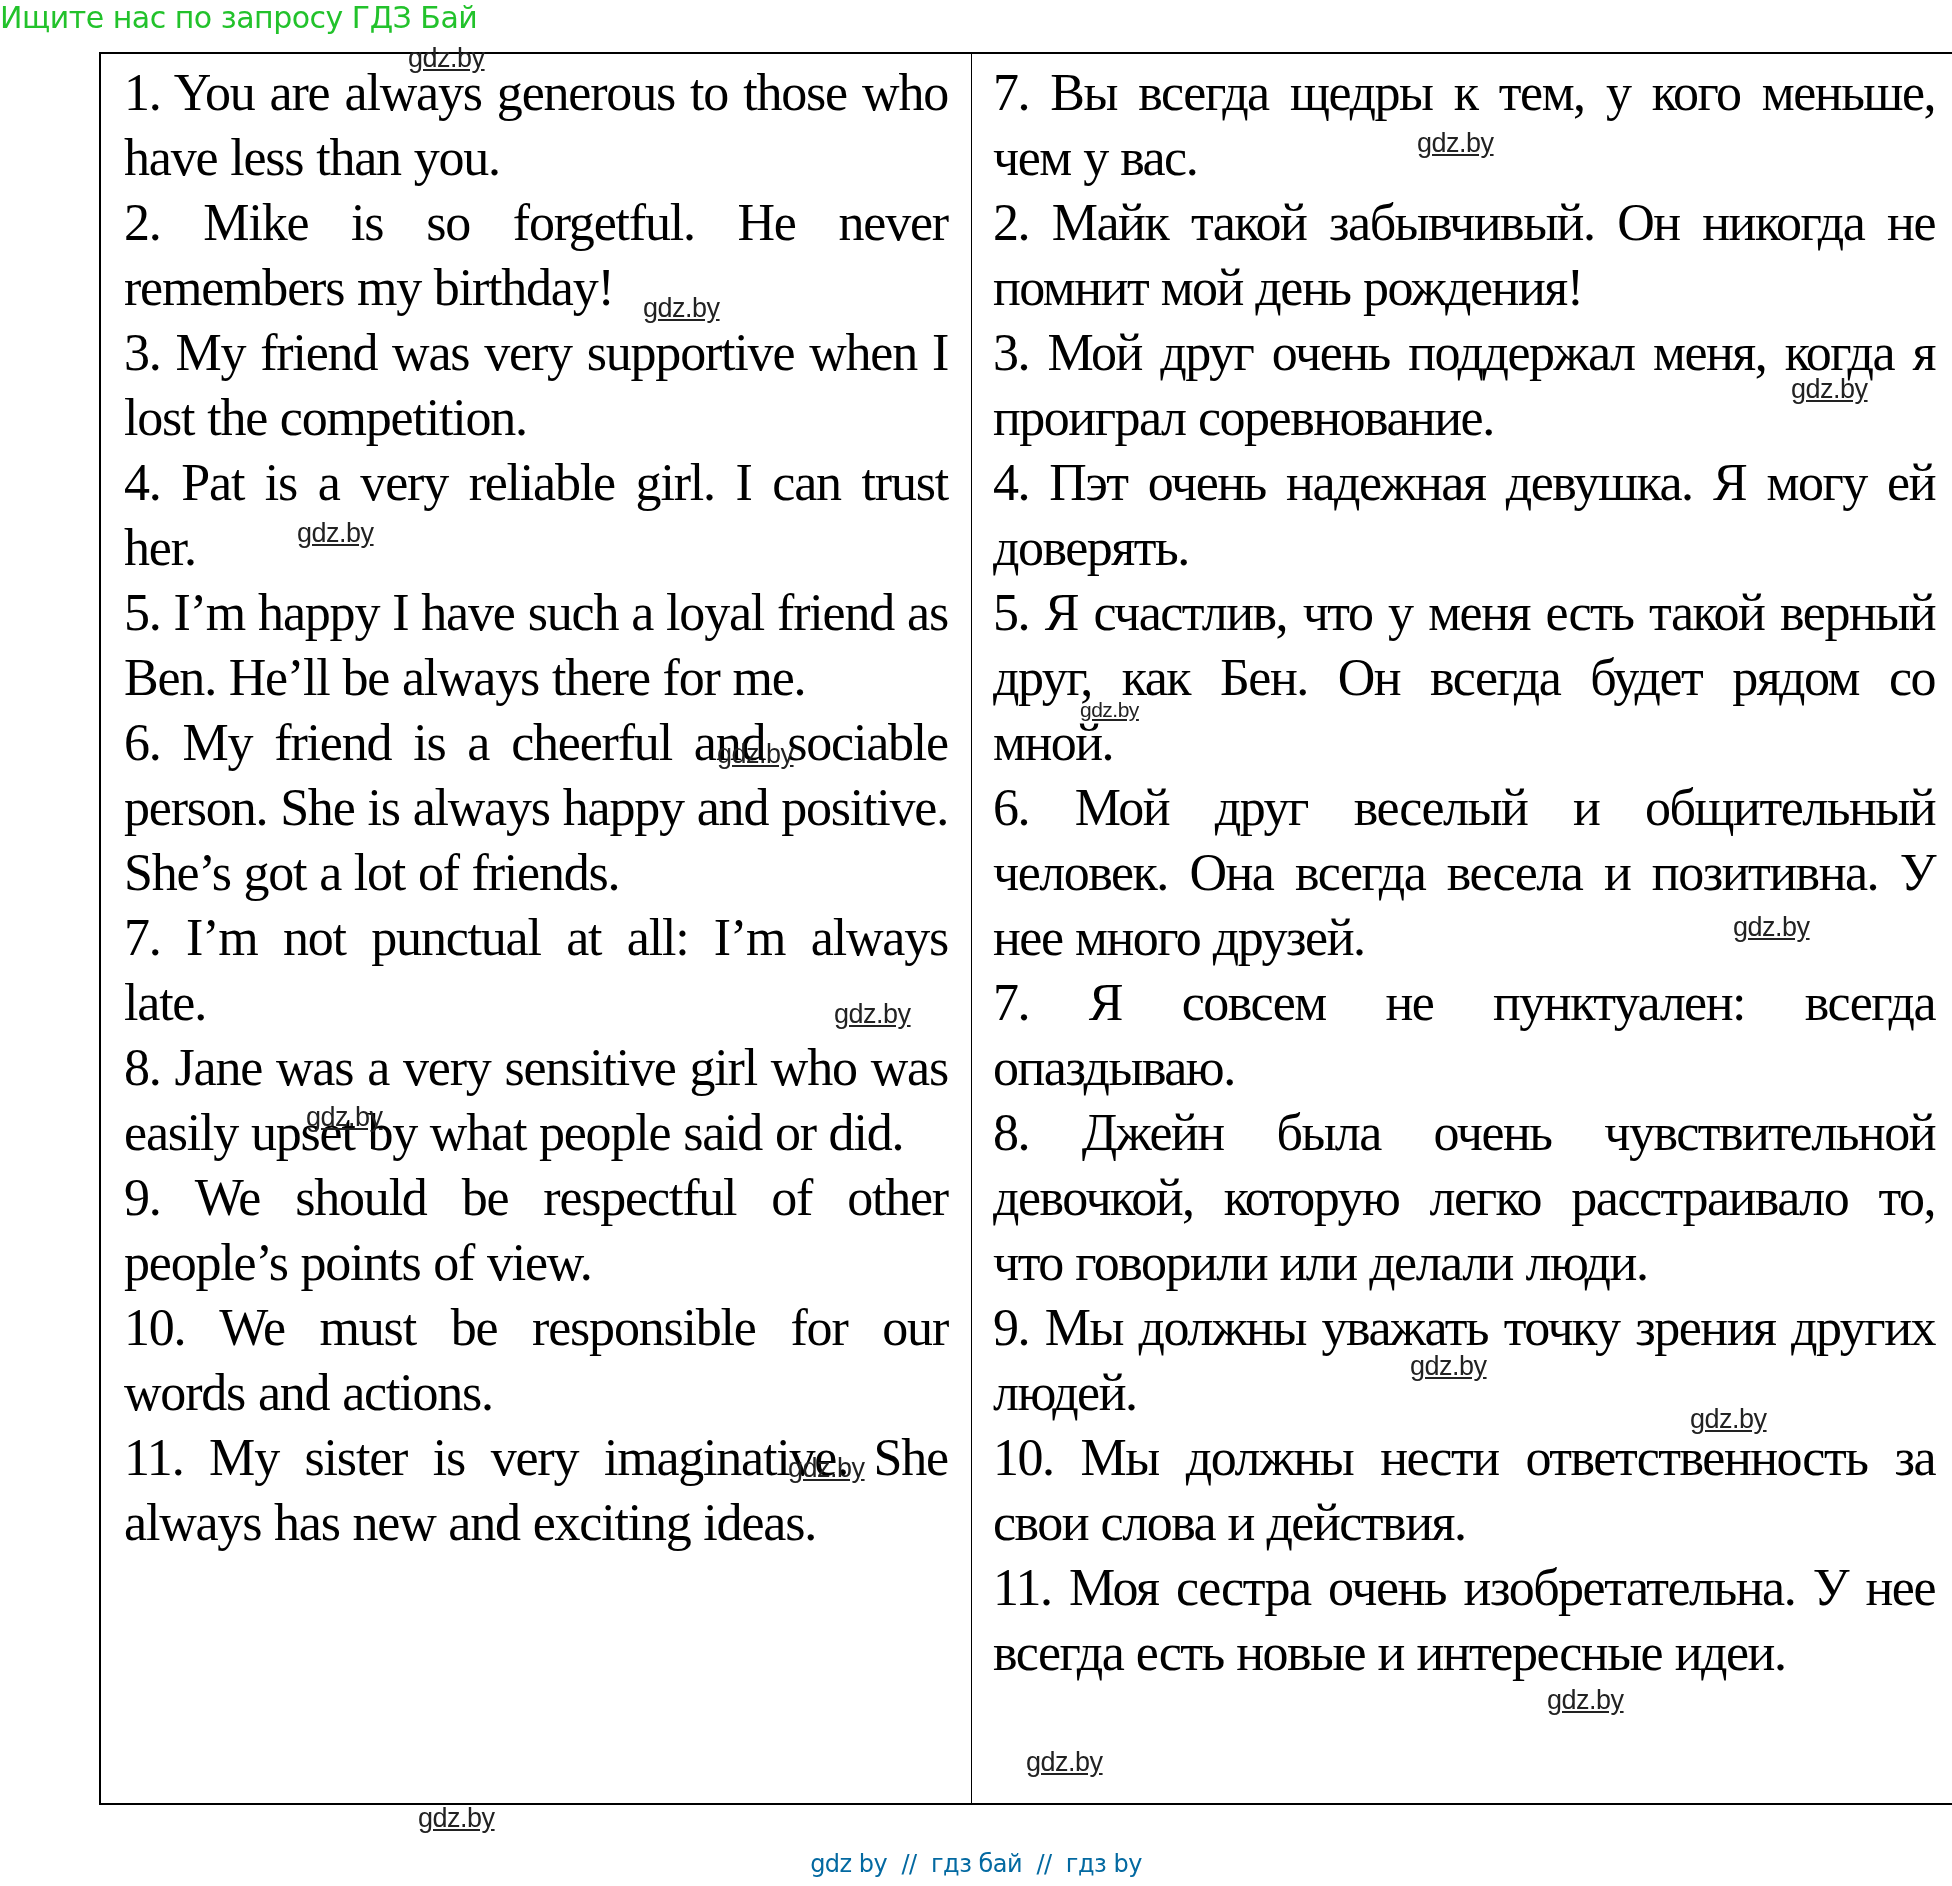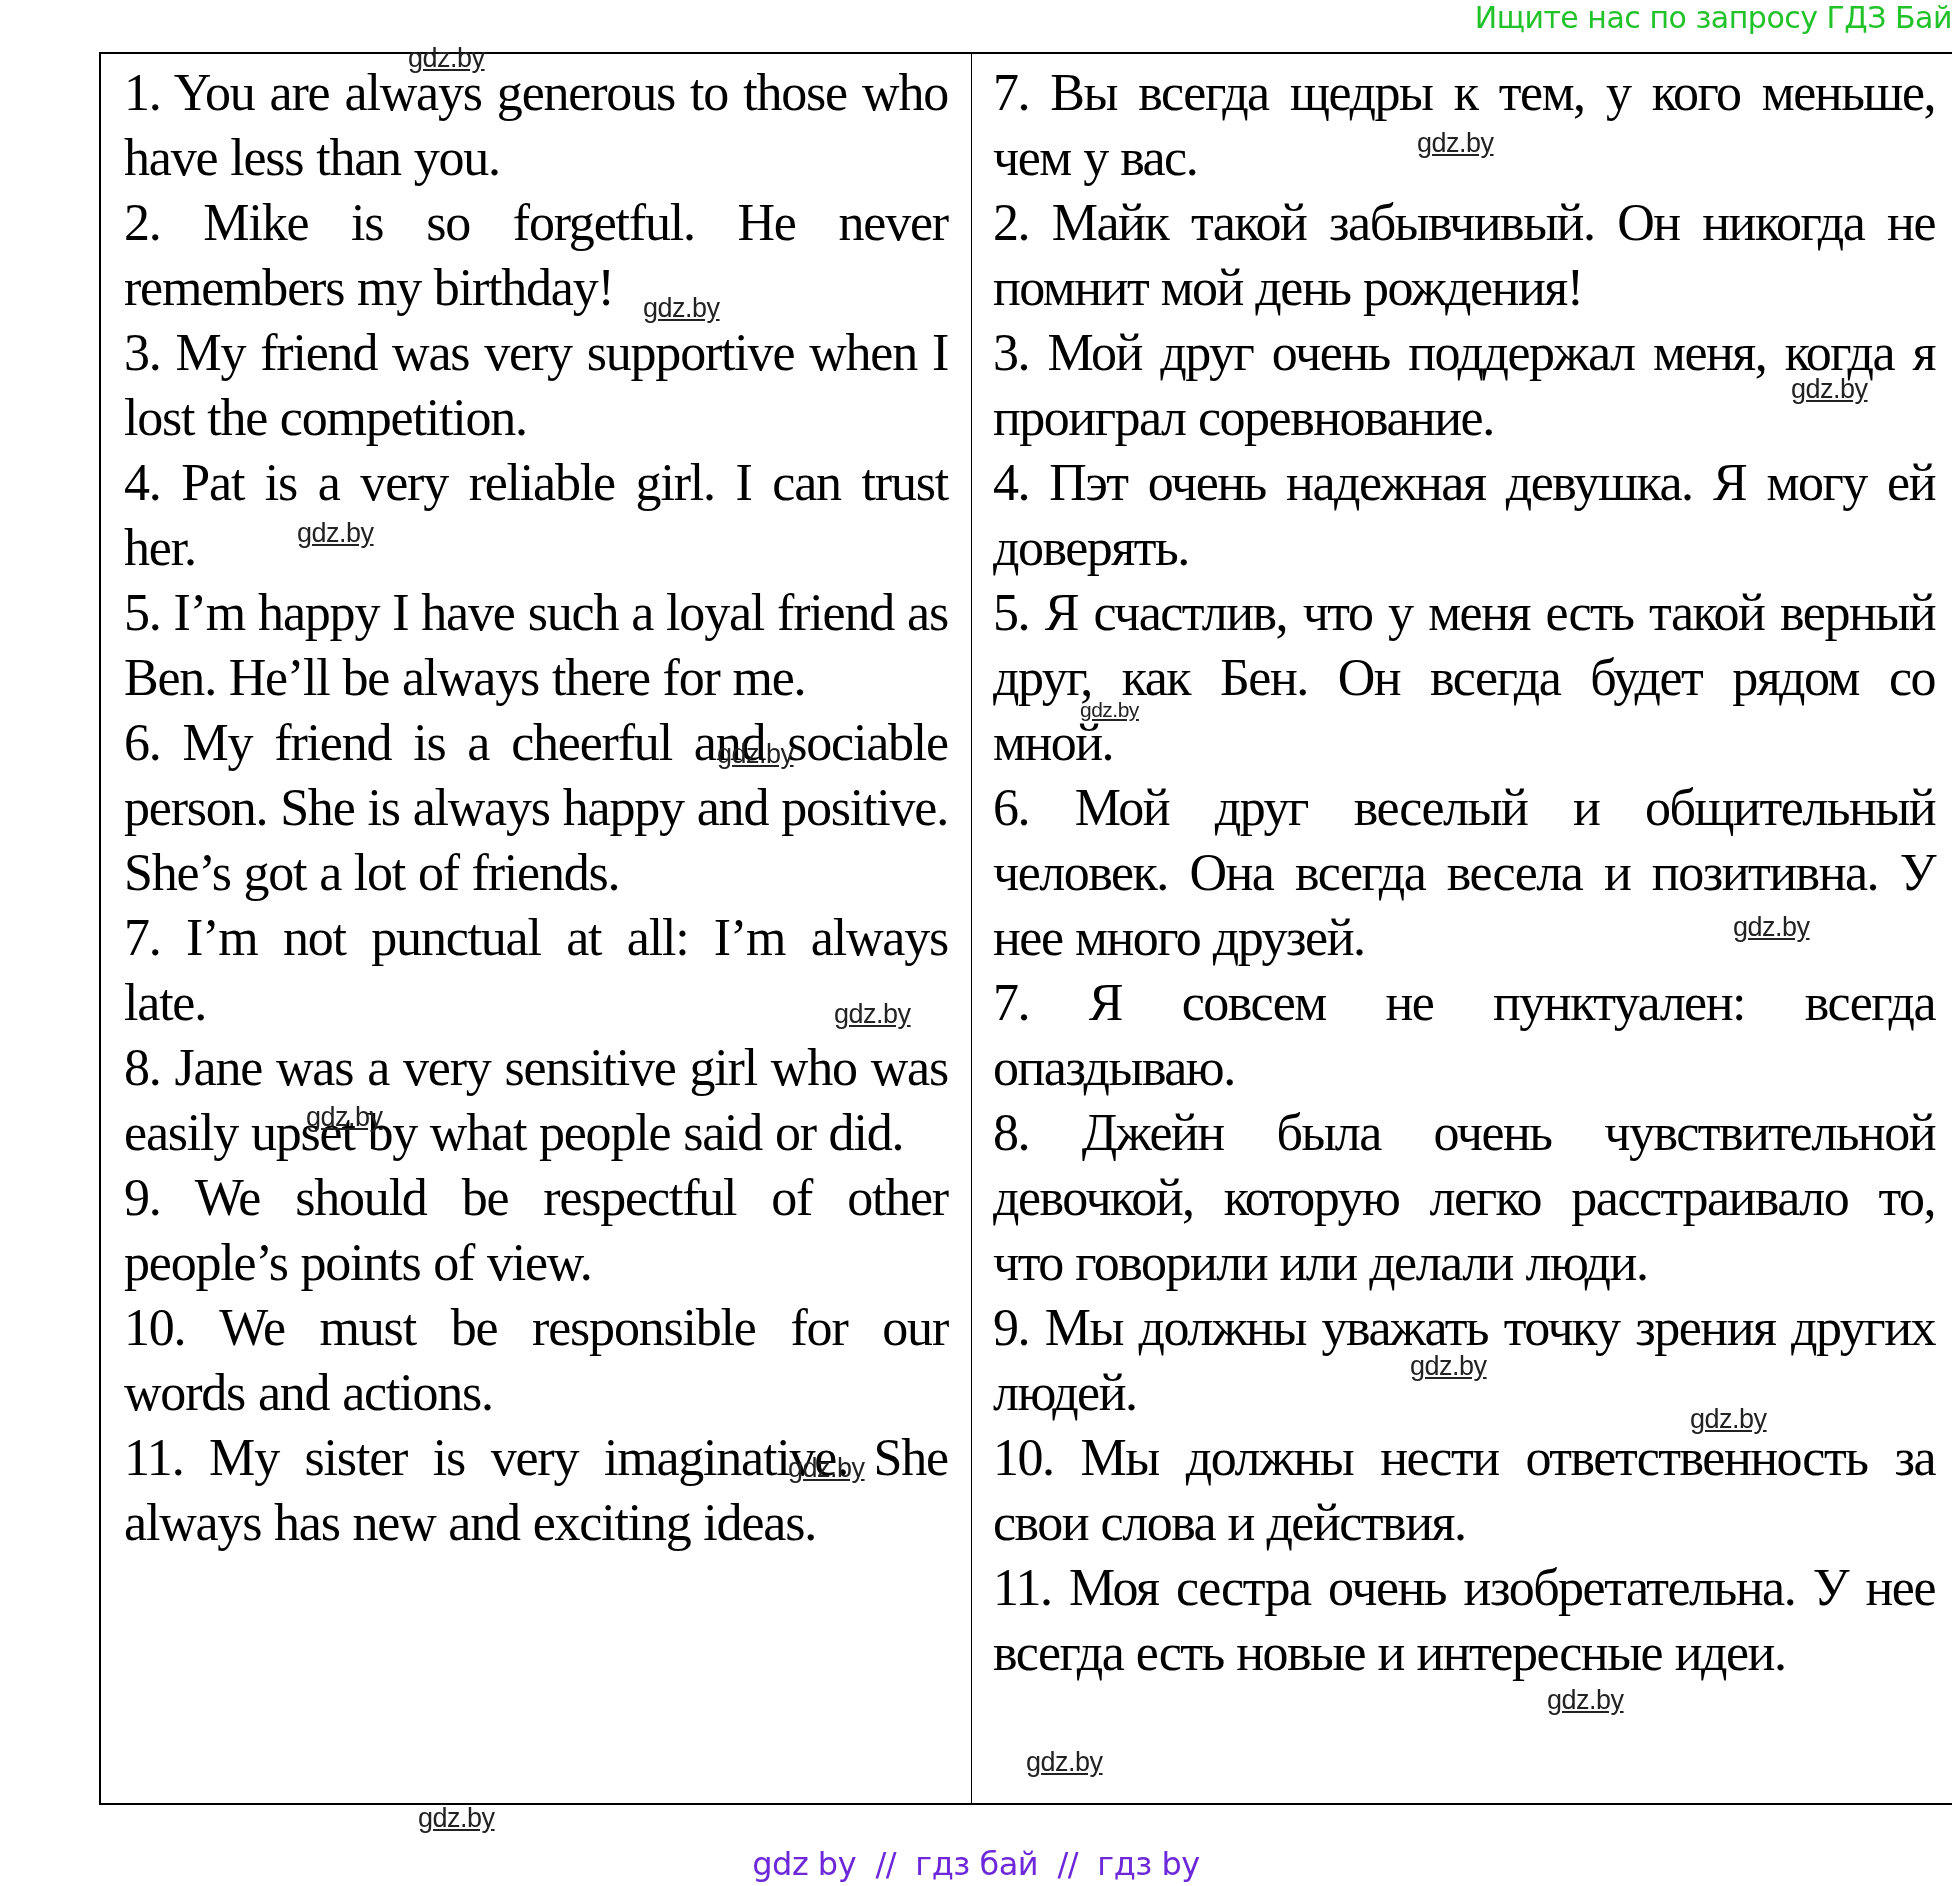--- a/index.html
+++ b/index.html
@@ -11,21 +11,21 @@
       width: 1952px;
       height: 1887px;
       position: relative;
       overflow: hidden;
     }
     .header-banner {
       position: absolute;
       left: 0;
       top: 0;
       width: 1952px;
-      text-align: right;
+      text-align: left;
       font-family: "DejaVu Sans", sans-serif;
       font-size: 30px;
       line-height: 35px;
       color: #22c22b;
       letter-spacing: -0.5px;
     }
     .doc-table {
       position: absolute;
       left: 59px;
       top: 52px;
@@ -75,23 +75,23 @@
       white-space: nowrap;
       text-decoration: underline;
     }
     .footer-banner {
       position: absolute;
       left: 0;
       top: 1846px;
       width: 1952px;
       text-align: center;
       font-family: "DejaVu Sans", sans-serif;
-      font-size: 32px;
+      font-size: 24px;
       line-height: 37px;
-      color: #6d28d9;
+      color: #0369a1;
       white-space: pre;
       letter-spacing: -0.5px;
     }
   </style>
 </head>
 <body>
 
 <div class="header-banner">Ищите нас по запросу ГДЗ Бай</div>
 
 <div class="doc-table">

